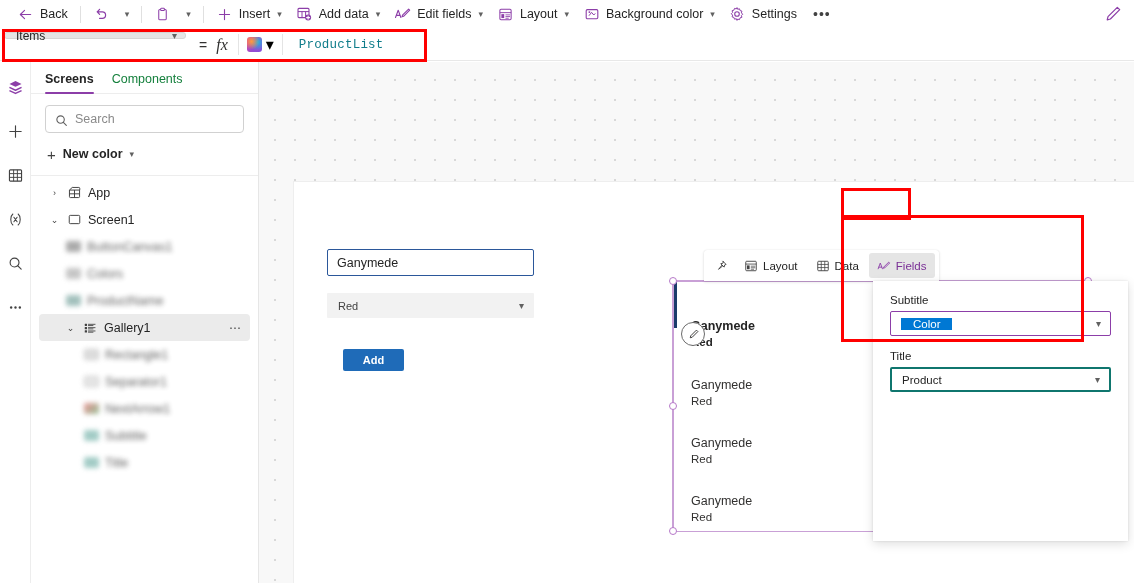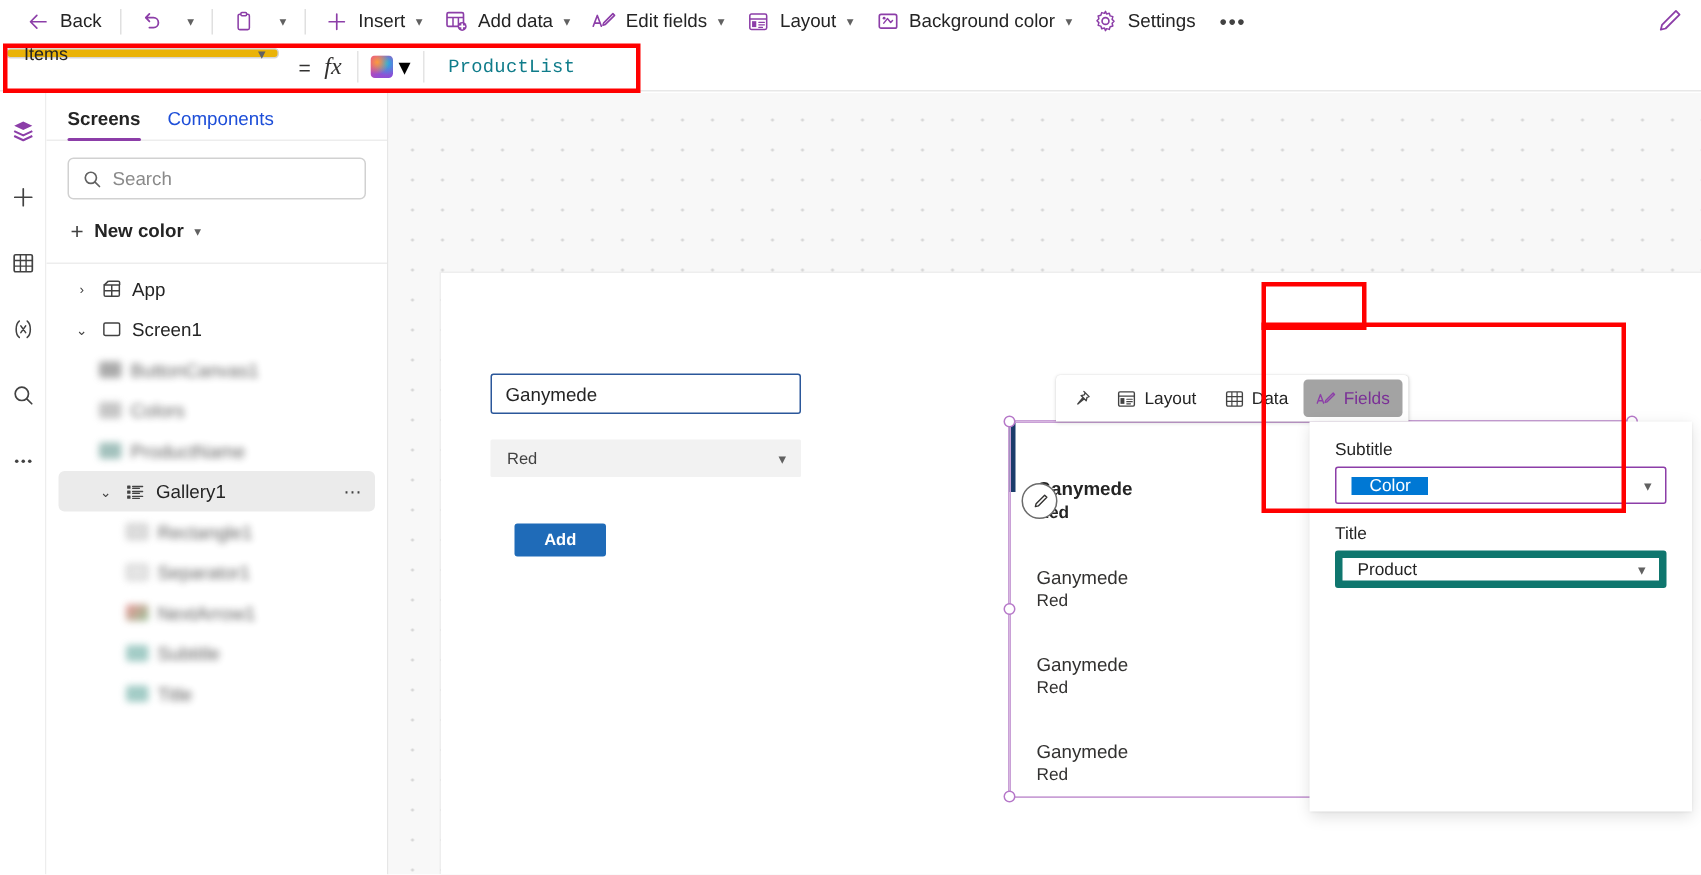--- a/index.html
+++ b/index.html
@@ -39,21 +39,21 @@
   
   .fxbar {
     position: absolute; left: 0; top: 29px; width: 1134px; height: 32px;
     background: #ffffff;
     display: flex; align-items: stretch;
     border-bottom: 1px solid #e8e8e8;
   }
   .prop-select {
     width: 182px; margin: 3px 0 21px 4px;
     border: 1px solid #d6d6d6; border-radius: 3px;
-    background: #eab308;
+    background: #e5e5e5;
     display: flex; align-items: center; justify-content: space-between;
     padding: 0 8px 0 11px;
     font-size: 12px; color: #242424; cursor: pointer;
   }
   .prop-select .chev2 { color: #616161; font-size: 10px; }
   .eq {
     display: flex; align-items: center; gap: 9px;
     padding: 0 10px 0 13px; font-size: 14px; color: #323130;
   }
   .eq .fx { font-style: italic; font-family: "Liberation Serif", serif; font-size: 16px; text-align: right; }
@@ -106,21 +106,21 @@
     display: flex; align-items: center; justify-content: space-between;
     padding: 14px 14px 0 14px;
   }
   .tv-title { font-size: 17px; font-weight: 600; color: #242424; }
   .tv-close { width: 18px; height: 18px; color: #424242; cursor: pointer; }
   .tv-tabs {
     display: flex; gap: 18px; padding: 10px 14px 0 14px;
     border-bottom: 1px solid #ededed; margin-bottom: 0;
   }
   .tv-tab {
-    font-size: 12.5px; color: #1d4ed8; padding-bottom: 7px; cursor: pointer;
+    font-size: 12.5px; color: #15803d; padding-bottom: 7px; cursor: pointer;
     position: relative;
   }
   .tv-tab.sel { color: #242424; font-weight: 700; }
   .tv-tab.sel::after {
     content: ""; position: absolute; left: 0; right: 0; bottom: -1px;
     height: 2px; background: #8c3ea8; border-radius: 1px;
   }
   .tv-search {
     margin: 11px 14px 0 14px; height: 28px;
     border: 1px solid #d1d1d1; border-radius: 4px;
@@ -199,21 +199,21 @@
     box-shadow: 0 1px 3px rgba(0,0,0,.14), 0 0 1px rgba(0,0,0,.12);
     display: flex; align-items: center; gap: 2px; padding: 0 4px;
     z-index: 12;
   }
   .gtab {
     display: flex; align-items: center; gap: 5px;
     height: 25px; padding: 0 8px; border-radius: 3px;
     font-size: 11.5px; color: #242424; cursor: pointer;
   }
   .gtab .gi { width: 14px; height: 14px; display: flex; align-items: center; justify-content: center; color: #424242; }
-  .gtab.fields { background: #a3a3a3; color: #7a2f96; }
+  .gtab.fields { background: #e5e5e5; color: #7a2f96; }
   .gtab.fields .gi { color: #8c3ea8; }
   .gtab.pinonly { padding: 0 6px; }
 
   .gallerybox {
     position: absolute; left: 379px; top: 99px; width: 415px; height: 250px;
     background: #ffffff;
     outline: 1px solid #c9a0d6;
     z-index: 8;
   }
   .gal-selbar {
@@ -240,21 +240,21 @@
 
   
   .fieldspanel {
     position: absolute; left: 579px; top: 99px; width: 255px; height: 260px;
     background: #ffffff;
     box-shadow: 0 3px 10px rgba(0,0,0,.13), 0 0 2px rgba(0,0,0,.11);
     z-index: 30; padding: 13px 17px 0 17px;
   }
   .flabel { font-size: 11.5px; color: #242424; margin-bottom: 5px; }
   .fselect {
-    height: 25px; border: 5px solid #0f766e; border-radius: 2px;
+    height: 25px; border: 2px solid #0f766e; border-radius: 2px;
     display: flex; align-items: center; justify-content: space-between;
     padding: 0 9px 0 10px; font-size: 11.5px; color: #242424; cursor: pointer;
     background: #fff;
   }
   .fselect.active { border: 1.6px solid #8c3ea8; }
   .fselect .ftxt.sel-text { background: #0078d4; color: #ffffff; padding: 0 12px; }
   .fselect .fchv { color: #616161; font-size: 10px; }
   .fgap { height: 14px; }
 
   

